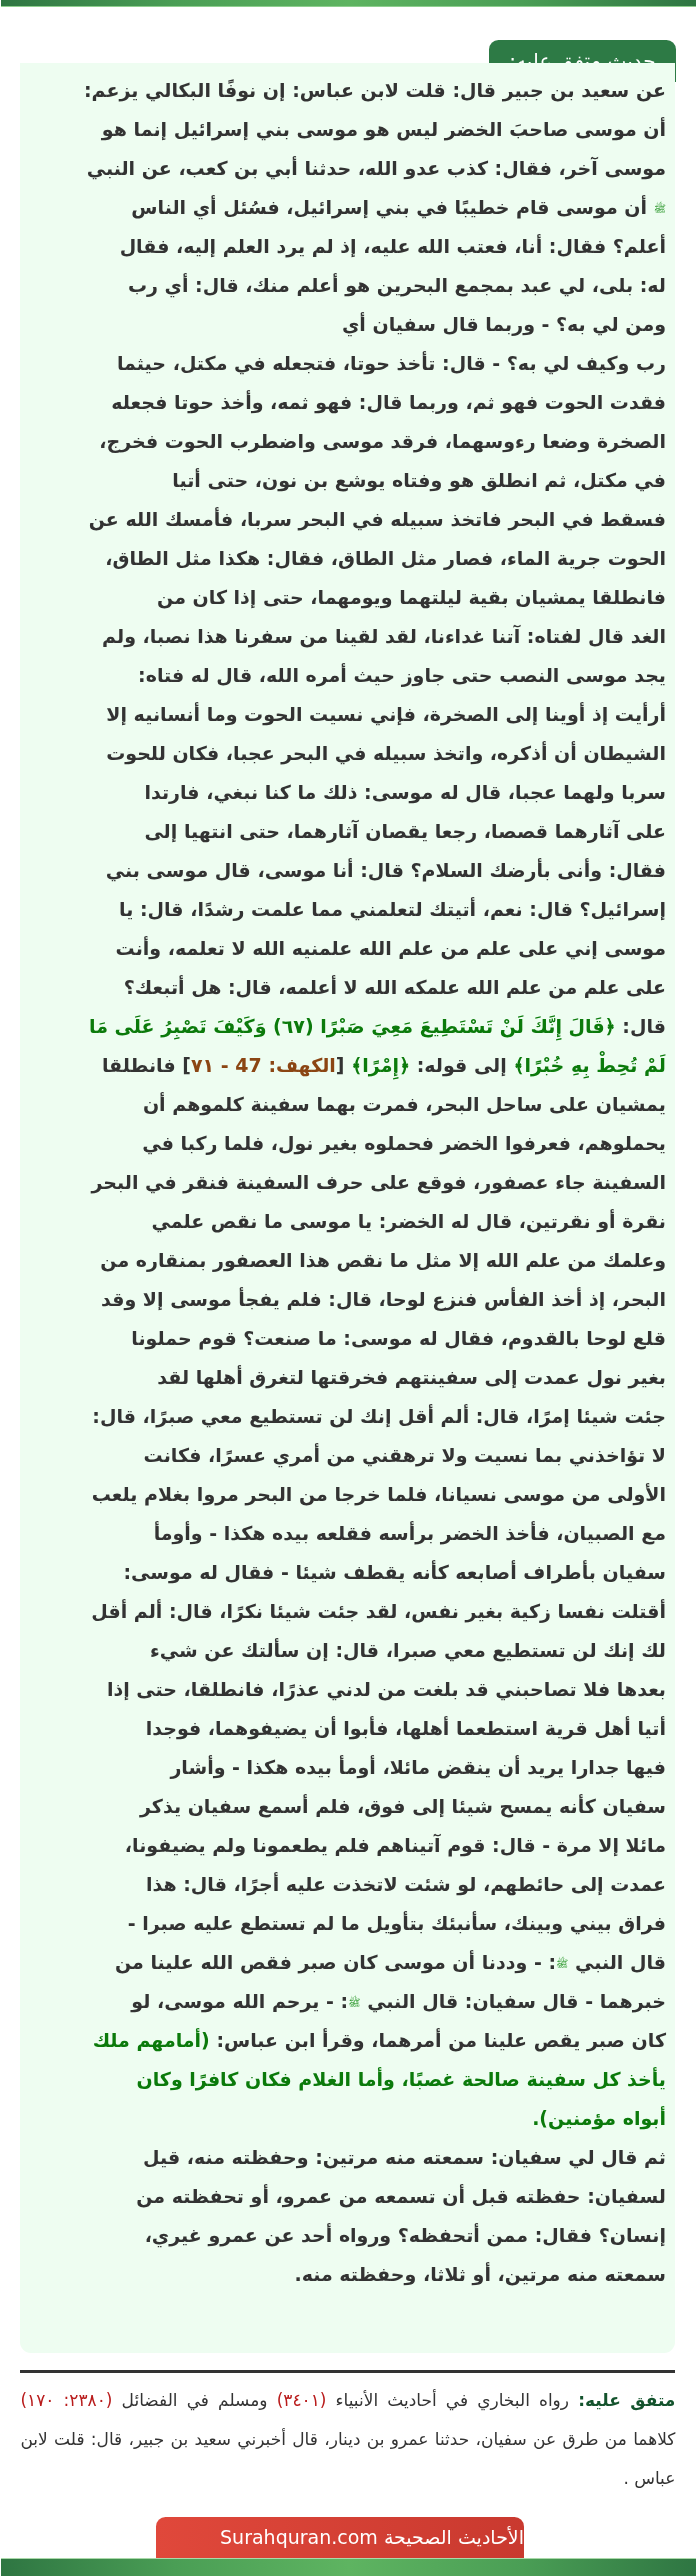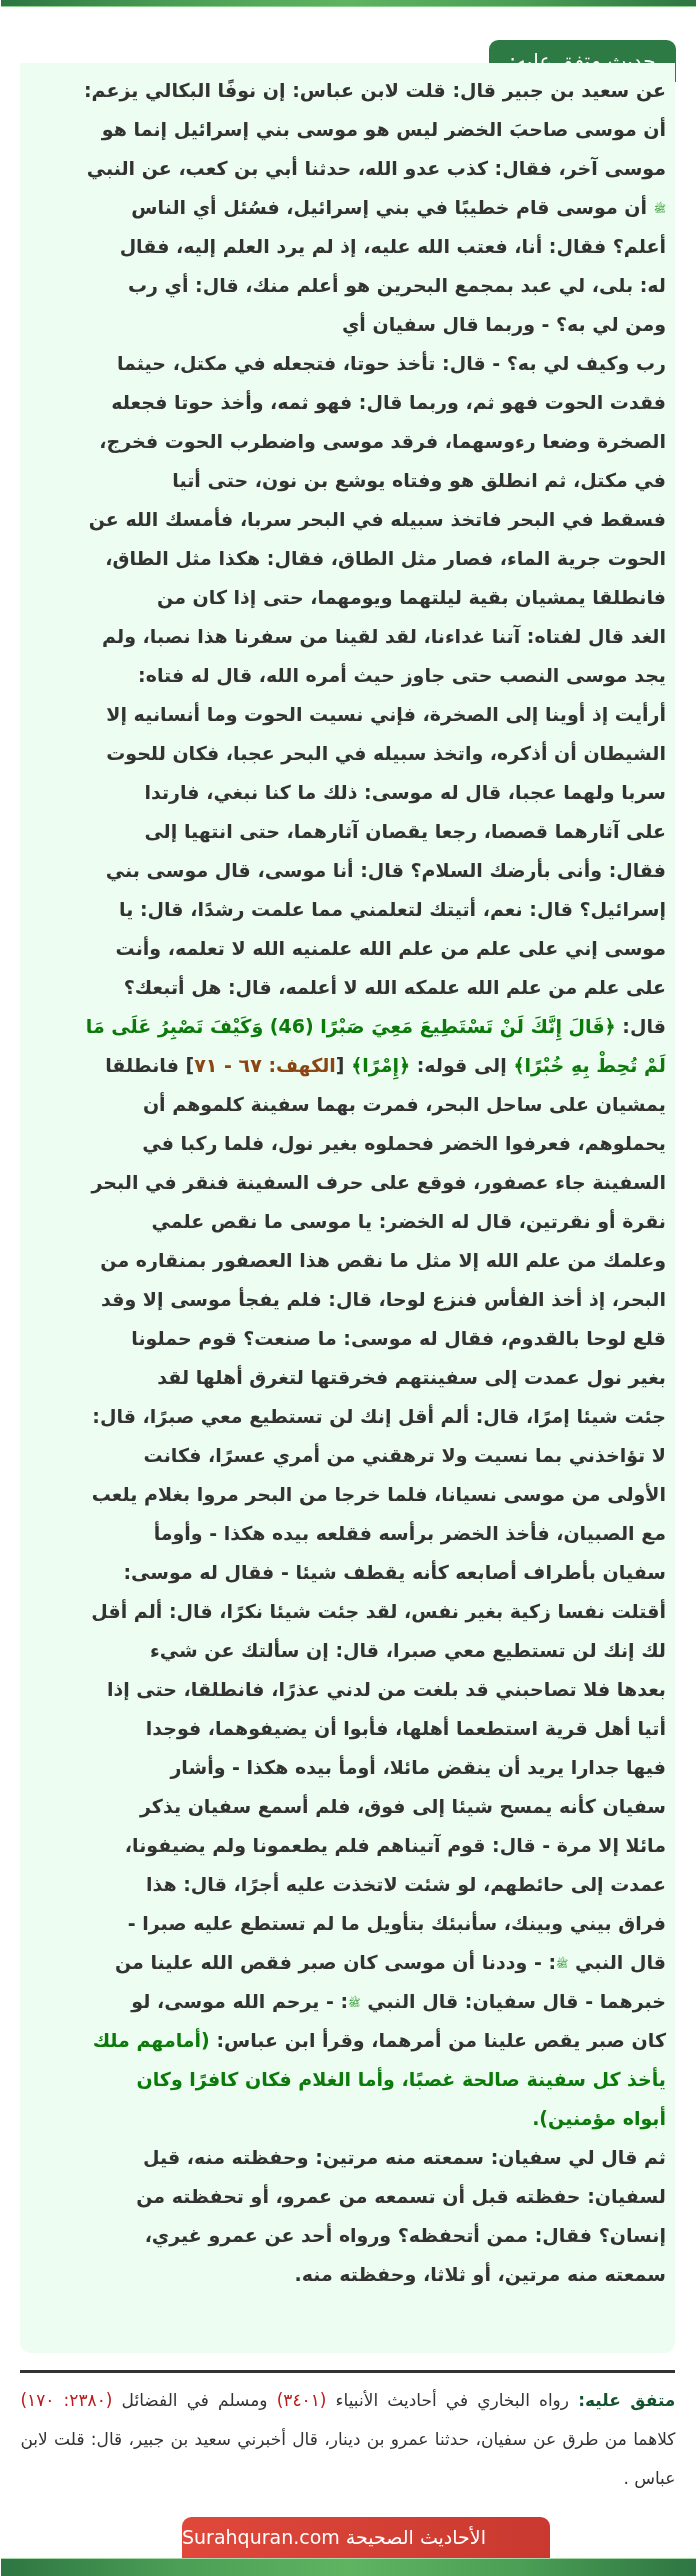--- a/index.html
+++ b/index.html
@@ -39,24 +39,24 @@
     position: absolute; top: 2370px; left: 20.4px; width: 655px; height: 2.7px;
     background: #333333;
   }
   .citation {
     position: absolute; top: 2381px; left: 20.4px; width: 655px;
     font-size: 17px; line-height: 39px; color: #333333; text-align: justify;
   }
   .citation .lbl { color: #14532d; font-weight: bold; }
   .citation .num { color: #b91c1c; }
   .site-btn {
-    position: absolute; top: 2517px; left: 182px; width: 368px; height: 41px;
+    position: absolute; top: 2517px; left: 156px; width: 368px; height: 41px;
     background: linear-gradient(90deg, #e0483b, #c9392f);
     border-radius: 9.5px 9.5px 0 0; color: #ffffff;
-    font-size: 19px; line-height: 41px; text-align: left;
+    font-size: 19px; line-height: 41px; text-align: right;
   }
 </style>
 </head>
 <body>
 
 <div class="bar top-bar"></div>
 
 <div class="badge">حديث متفق عليه:</div>
 
 <div class="hadith-box" id="hbox" style="height: 2290px;"></div>
@@ -82,23 +82,23 @@
       <span class="ln">أرأيت إذ أوينا إلى الصخرة، فإني نسيت الحوت وما أنسانيه إلا</span>
       <span class="ln">الشيطان أن أذكره، واتخذ سبيله في البحر عجبا، فكان للحوت</span>
       <span class="ln">سربا ولهما عجبا، قال له موسى: ذلك ما كنا نبغي، فارتدا</span>
       <span class="ln">على آثارهما قصصا، رجعا يقصان آثارهما، حتى انتهيا إلى</span>
       <span class="ln">فقال: وأنى بأرضك السلام؟ قال: أنا موسى، قال موسى بني</span>
       <span class="ln">إسرائيل؟ قال: نعم، أتيتك لتعلمني مما علمت رشدًا، قال: يا</span>
       <span class="ln">موسى إني على علم من علم الله علمنيه الله لا تعلمه، وأنت</span>
       <span class="ln">على علم من علم الله علمكه الله لا أعلمه، قال: هل أتبعك؟</span>
     </div>
 
-  <span class="ln"><span>قال: </span><span class="quran">﴿قَالَ إِنَّكَ لَنْ تَسْتَطِيعَ مَعِيَ صَبْرًا (46) وَكَيْفَ تَصْبِرُ عَلَى مَا</span></span>
+  <span class="ln"><span>قال: </span><span class="quran">﴿قَالَ إِنَّكَ لَنْ تَسْتَطِيعَ مَعِيَ صَبْرًا (٦٧) وَكَيْفَ تَصْبِرُ عَلَى مَا</span></span>
 
-  <span class="ln"><span class="quran">لَمْ تُحِطْ بِهِ خُبْرًا﴾</span><span> إلى قوله: </span><span class="quran">﴿إِمْرًا﴾</span><span class="sura-bracket"> [</span><span class="sura-ref">الكهف: </span><span class="sura-ref">٦٧ - ٧١</span><span class="sura-bracket">]</span><span> فانطلقا</span></span>
+  <span class="ln"><span class="quran">لَمْ تُحِطْ بِهِ خُبْرًا﴾</span><span> إلى قوله: </span><span class="quran">﴿إِمْرًا﴾</span><span class="sura-bracket"> [</span><span class="sura-ref">الكهف: </span><span class="sura-ref">47 - ٧١</span><span class="sura-bracket">]</span><span> فانطلقا</span></span>
 
   <div id="block2">
       <span class="ln">يمشيان على ساحل البحر، فمرت بهما سفينة كلموهم أن</span>
       <span class="ln">يحملوهم، فعرفوا الخضر فحملوه بغير نول، فلما ركبا في</span>
       <span class="ln">السفينة جاء عصفور، فوقع على حرف السفينة فنقر في البحر</span>
       <span class="ln">نقرة أو نقرتين، قال له الخضر: يا موسى ما نقص علمي</span>
       <span class="ln">وعلمك من علم الله إلا مثل ما نقص هذا العصفور بمنقاره من</span>
       <span class="ln">البحر، إذ أخذ الفأس فنزع لوحا، قال: فلم يفجأ موسى إلا وقد</span>
       <span class="ln">قلع لوحا بالقدوم، فقال له موسى: ما صنعت؟ قوم حملونا</span>
       <span class="ln">بغير نول عمدت إلى سفينتهم فخرقتها لتغرق أهلها لقد</span>

